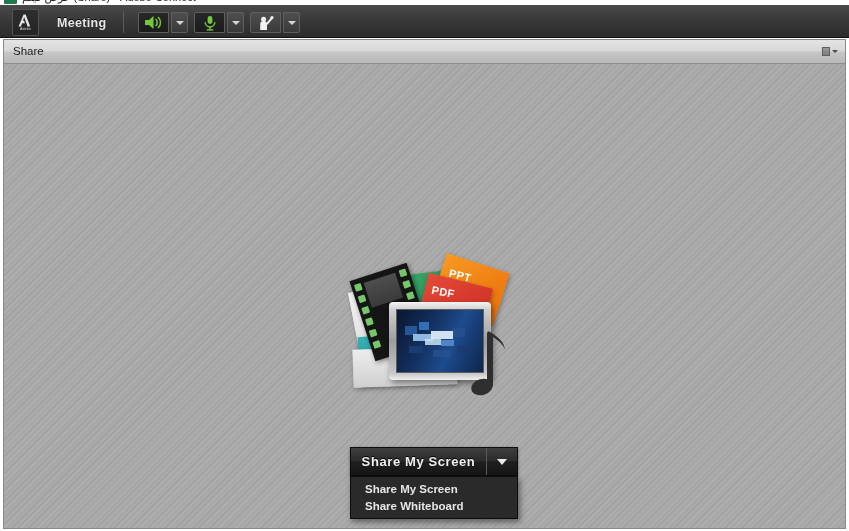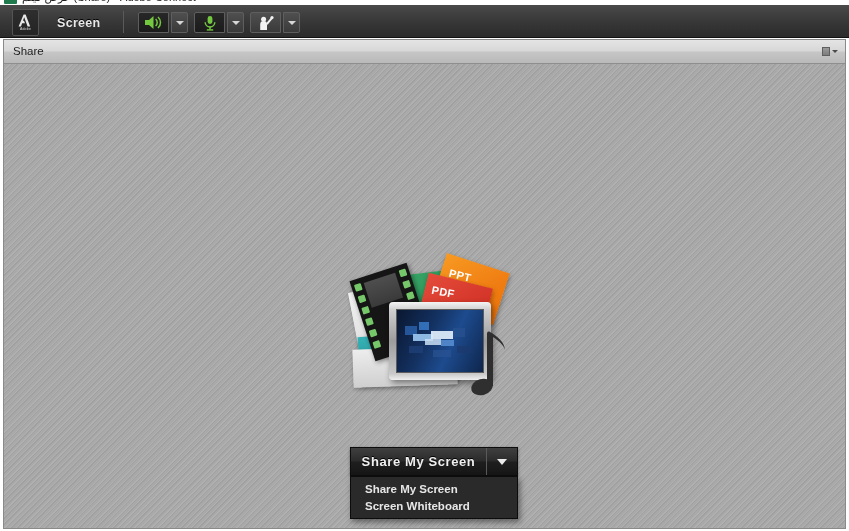--- a/index.html
+++ b/index.html
@@ -402,21 +402,21 @@
 
   <div class="app-toolbar">
 
     <div class="adobe-logo">
       <svg width="15" height="13" viewBox="0 0 15 13" aria-hidden="true">
         <path d="M5.6 0.6 L0.6 12.4 L3.0 12.4 L4.1 9.3 L7.0 9.3 L6.0 6.7 L4.9 6.7 L6.2 3.2 L9.6 12.4 L12.2 12.4 L7.6 0.6 Z" fill="#e8e8e8"></path>
       </svg>
       <div class="adobe-word">Adobe</div>
     </div>
 
-    <div class="menu-meeting">Screen</div>
+    <div class="menu-meeting">Meeting</div>
 
     <div class="tb-divider" style="left:123px;"></div>
 
     <div class="tb-group" style="left:138px;">
       <div class="tb-btn">
         <svg width="19" height="15" viewBox="0 0 19 15" aria-hidden="true">
           <path d="M1 5 L5 5 L9.5 1 L9.5 14 L5 10 L1 10 Z" fill="#74c83f"></path>
           <path d="M11.6 4.0 A4.6 4.6 0 0 1 11.6 11.0" stroke="#74c83f" stroke-width="1.5" fill="none"></path>
           <path d="M14.0 2.0 A7.3 7.3 0 0 1 14.0 13.0" stroke="#74c83f" stroke-width="1.5" fill="none"></path>
         </svg>
@@ -526,21 +526,21 @@
         <div class="arrow">
           <i></i>
         </div>
       </div>
 
       <div class="dropdown">
         <div class="dd-item">
           <span>Share My Screen</span>
         </div>
         <div class="dd-item">
-          <span>Screen Whiteboard</span>
+          <span>Share Whiteboard</span>
         </div>
 
       </div>
 
     </div>
   </div>
 
 </div>
 
 </body></html>

